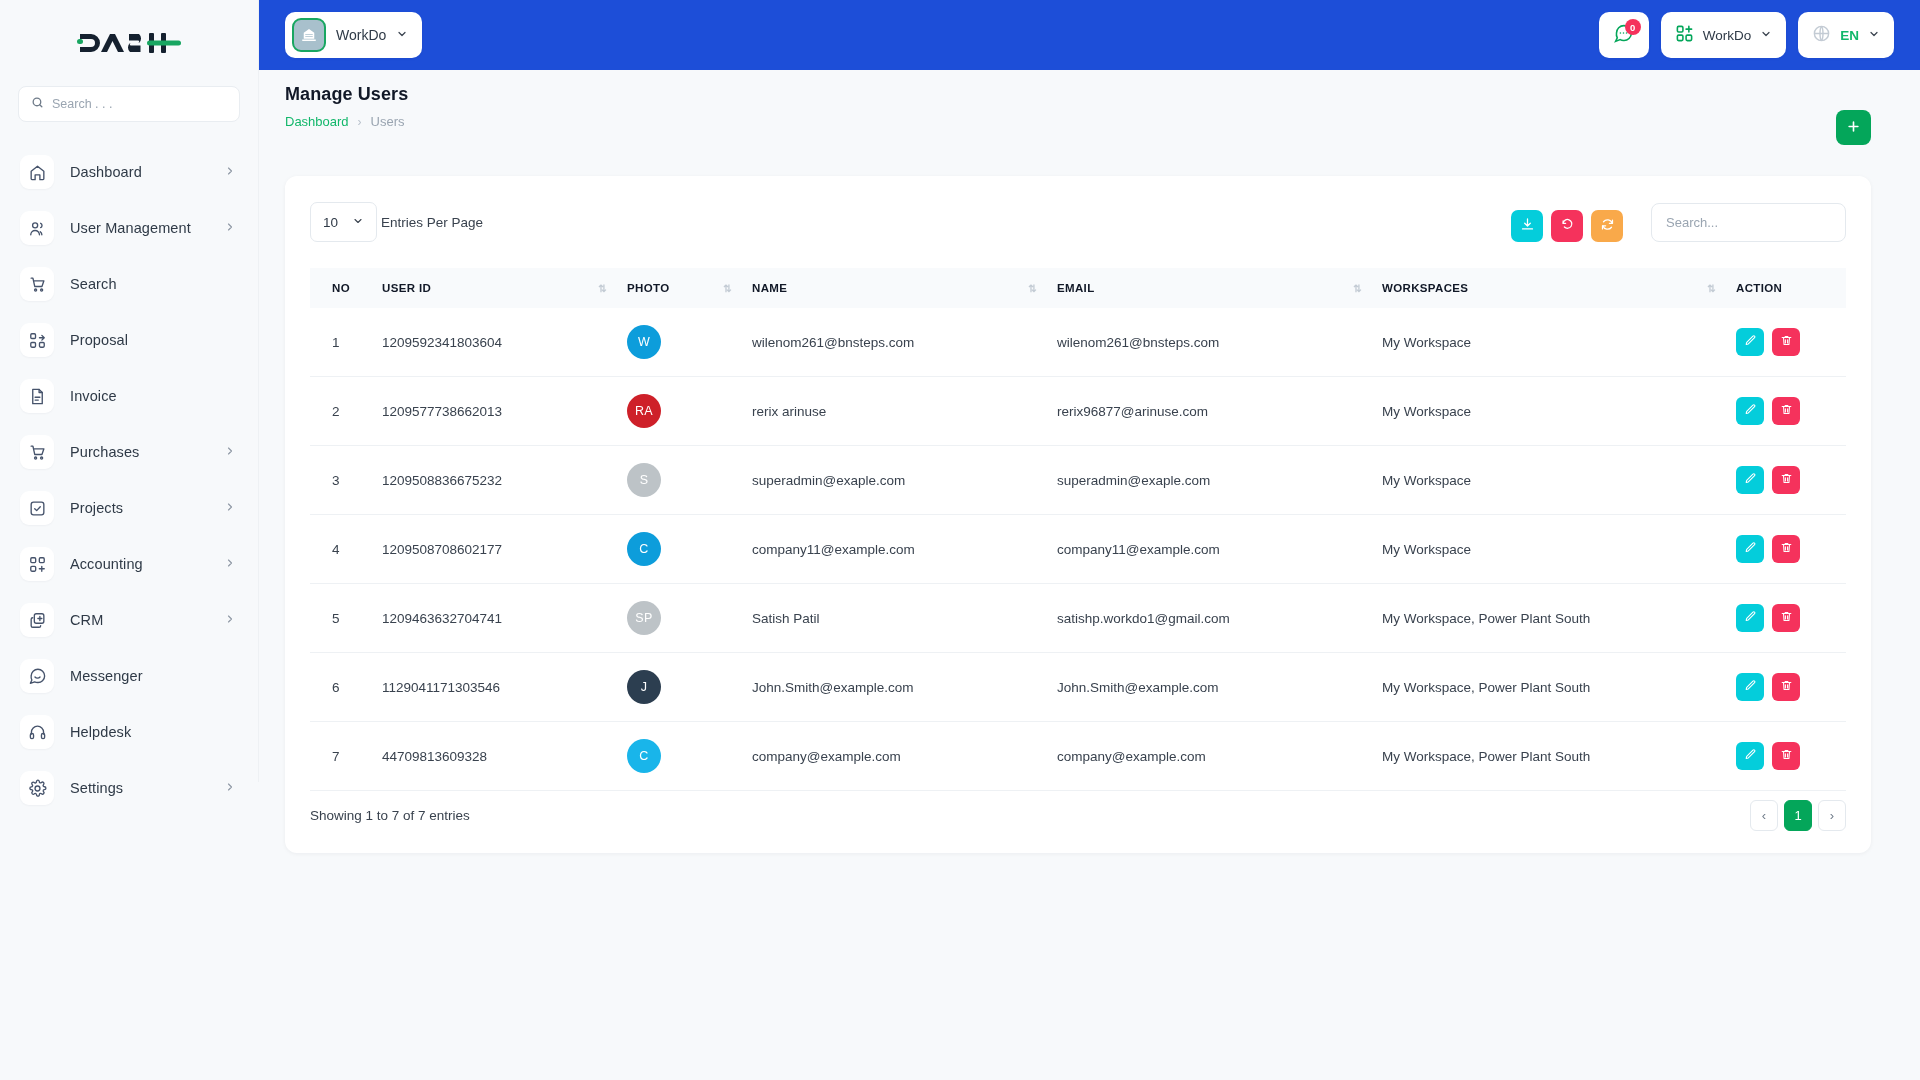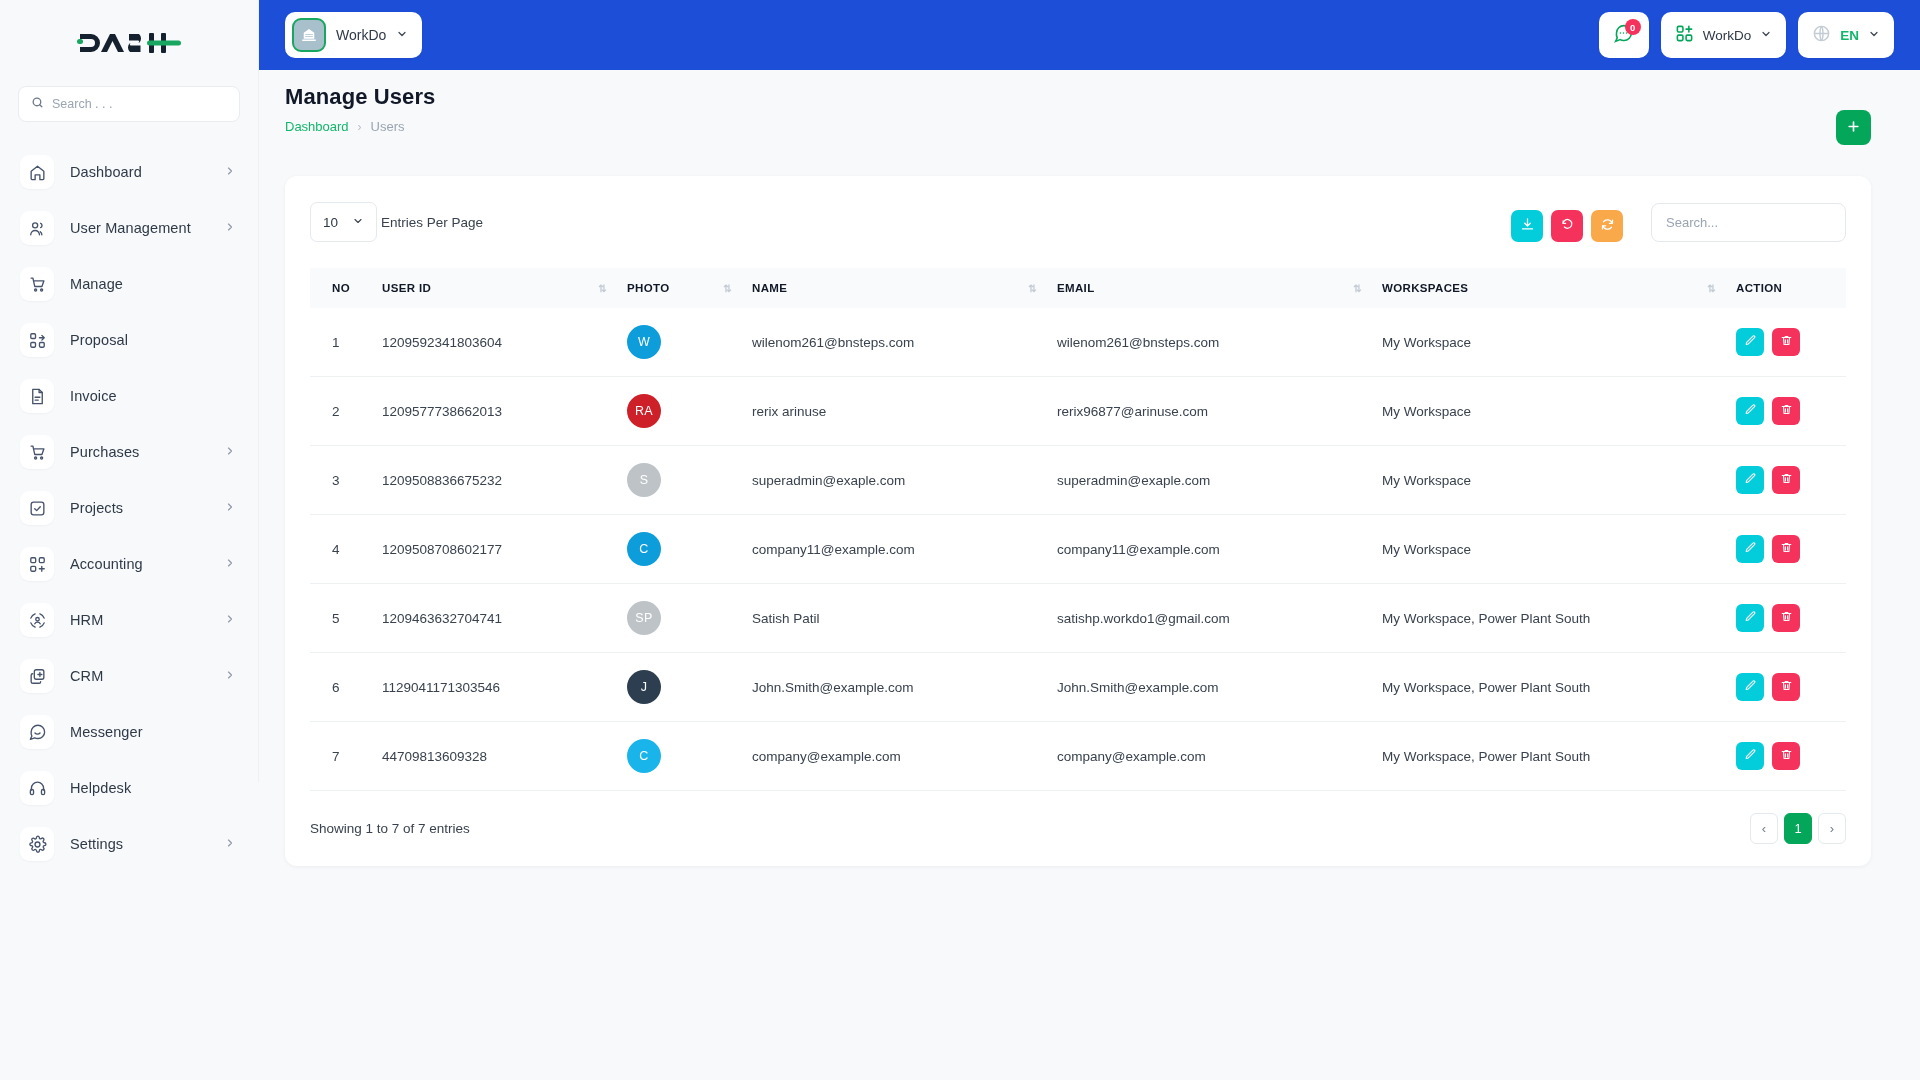--- a/index.html
+++ b/index.html
@@ -75,21 +75,21 @@
   .tb-label { font-size: 13.5px; color: #2f3a47; }
   .tb-label.green { color: #12b76a; font-weight: 600; }
   .badge {
     position: absolute; top: 7px; right: 8px; min-width: 16px; height: 16px;
     border-radius: 9px; background: #f5325c; color: #fff; font-size: 9.5px;
     display: flex; align-items: center; justify-content: center; padding: 0 4px;
     font-weight: 700;
   }
   
   #page-head { position: absolute; left: 285px; top: 84px; }
-  #page-title { font-size: 22px; font-weight: 700; color: #111827; letter-spacing: .1px; }
+  #page-title { font-size: 18px; font-weight: 700; color: #111827; letter-spacing: .1px; }
   #breadcrumb { margin-top: 9px; display: flex; align-items: center; gap: 9px; font-size: 13px; }
   #breadcrumb .crumb-link { color: #12b76a; cursor: pointer; }
   #breadcrumb .crumb-sep { color: #b9c2cc; font-size: 12px; }
   #breadcrumb .crumb-cur { color: #9aa5b1; }
   #add-btn {
     position: absolute; right: 49px; top: 110px; width: 35px; height: 35px;
     background: #04a65a; border-radius: 8px; display: flex; align-items: center;
     justify-content: center; cursor: pointer; border: none;
   }
   
@@ -138,21 +138,21 @@
     width: 34px; height: 34px; border-radius: 50%; color: #fff;
     display: flex; align-items: center; justify-content: center;
     font-size: 12.5px; font-weight: 500; letter-spacing: .3px;
   }
   .row-actions { display: flex; gap: 8px; }
   .act-btn {
     width: 28px; height: 28px; border-radius: 6px; display: flex;
     align-items: center; justify-content: center; cursor: pointer; border: none;
   }
   
-  .card-footer { display: flex; align-items: center; margin-top: 22px; }
+  .card-footer { display: flex; align-items: center; margin-top: 9px; }
   #showing-text { font-size: 13.5px; color: #39424e; }
   .pager { margin-left: auto; display: flex; gap: 6px; }
   .pg {
     min-width: 28px; height: 31px; border: 1px solid #e4e9ee; border-radius: 6px;
     display: flex; align-items: center; justify-content: center; background: #fff;
     font-size: 13px; color: #6f7b89; cursor: pointer; padding: 0 8px;
   }
   .pg.active { background: #04a65a; border-color: #04a65a; color: #fff; }
   .col-no { width: 62px; }
   .col-uid { width: 245px; }
@@ -222,21 +222,21 @@
           </svg></span>
       </div>
       <div class="nav-item">
         <span class="nav-icon">
           <svg width="19" height="19" viewBox="0 0 24 24" fill="none" stroke="#46536b" stroke-width="1.7" stroke-linecap="round" stroke-linejoin="round">
             <path d="M4 4h2.2l2.3 10.5h9.1L20 7.5H7"></path>
             <circle cx="9.6" cy="19" r="1.3"></circle>
             <circle cx="17.2" cy="19" r="1.3"></circle>
           </svg>
         </span>
-        <span class="nav-label">Manage</span>
+        <span class="nav-label">Search</span>
       </div>
       <div class="nav-item">
         <span class="nav-icon">
           <svg width="19" height="19" viewBox="0 0 24 24" fill="none" stroke="#46536b" stroke-width="1.7" stroke-linecap="round" stroke-linejoin="round">
             <rect x="3.5" y="3.5" width="6" height="6" rx="1.4"></rect>
             <rect x="3.5" y="14.5" width="6" height="6" rx="1.4"></rect>
             <rect x="14.5" y="14.5" width="6" height="6" rx="1.4"></rect>
             <path d="M14.5 8.5h5M17.5 5.5l3 3-3 3"></path>
           </svg>
         </span>
@@ -282,34 +282,20 @@
       <div class="nav-item">
         <span class="nav-icon">
           <svg width="19" height="19" viewBox="0 0 24 24" fill="none" stroke="#46536b" stroke-width="1.7" stroke-linecap="round" stroke-linejoin="round">
             <rect x="3.5" y="3.5" width="6.2" height="6.2" rx="1.4"></rect>
             <rect x="14.3" y="3.5" width="6.2" height="6.2" rx="1.4"></rect>
             <rect x="3.5" y="14.3" width="6.2" height="6.2" rx="1.4"></rect>
             <path d="M17.4 14.3v6.2M14.3 17.4h6.2"></path>
           </svg>
         </span>
         <span class="nav-label">Accounting</span>
-        <span class="nav-chev">
-           <svg width="12" height="12" viewBox="0 0 24 24" fill="none" stroke="#8d97a3" stroke-width="2.2" stroke-linecap="round" stroke-linejoin="round">
-            <path d="M9 6l6 6-6 6"></path>
-          </svg></span>
-      </div>
-      <div class="nav-item">
-        <span class="nav-icon">
-          <svg width="19" height="19" viewBox="0 0 24 24" fill="none" stroke="#46536b" stroke-width="1.7" stroke-linecap="round" stroke-linejoin="round">
-            <path d="M9 3.6A9 9 0 0 0 3.6 9M15 3.6A9 9 0 0 1 20.4 9M20.4 15A9 9 0 0 1 15 20.4M9 20.4A9 9 0 0 1 3.6 15"></path>
-            <circle cx="12" cy="10.4" r="2.2"></circle>
-            <path d="M8.6 16.2a3.7 3.7 0 0 1 6.8 0"></path>
-          </svg>
-        </span>
-        <span class="nav-label">HRM</span>
         <span class="nav-chev">
            <svg width="12" height="12" viewBox="0 0 24 24" fill="none" stroke="#8d97a3" stroke-width="2.2" stroke-linecap="round" stroke-linejoin="round">
             <path d="M9 6l6 6-6 6"></path>
           </svg></span>
       </div>
       <div class="nav-item">
         <span class="nav-icon">
           <svg width="19" height="19" viewBox="0 0 24 24" fill="none" stroke="#46536b" stroke-width="1.7" stroke-linecap="round" stroke-linejoin="round">
             <rect x="8" y="3.5" width="12" height="12" rx="2.4"></rect>
             <path d="M16 18.5a2 2 0 0 1-2 2H6a2 2 0 0 1-2-2v-8a2 2 0 0 1 2-2"></path>

